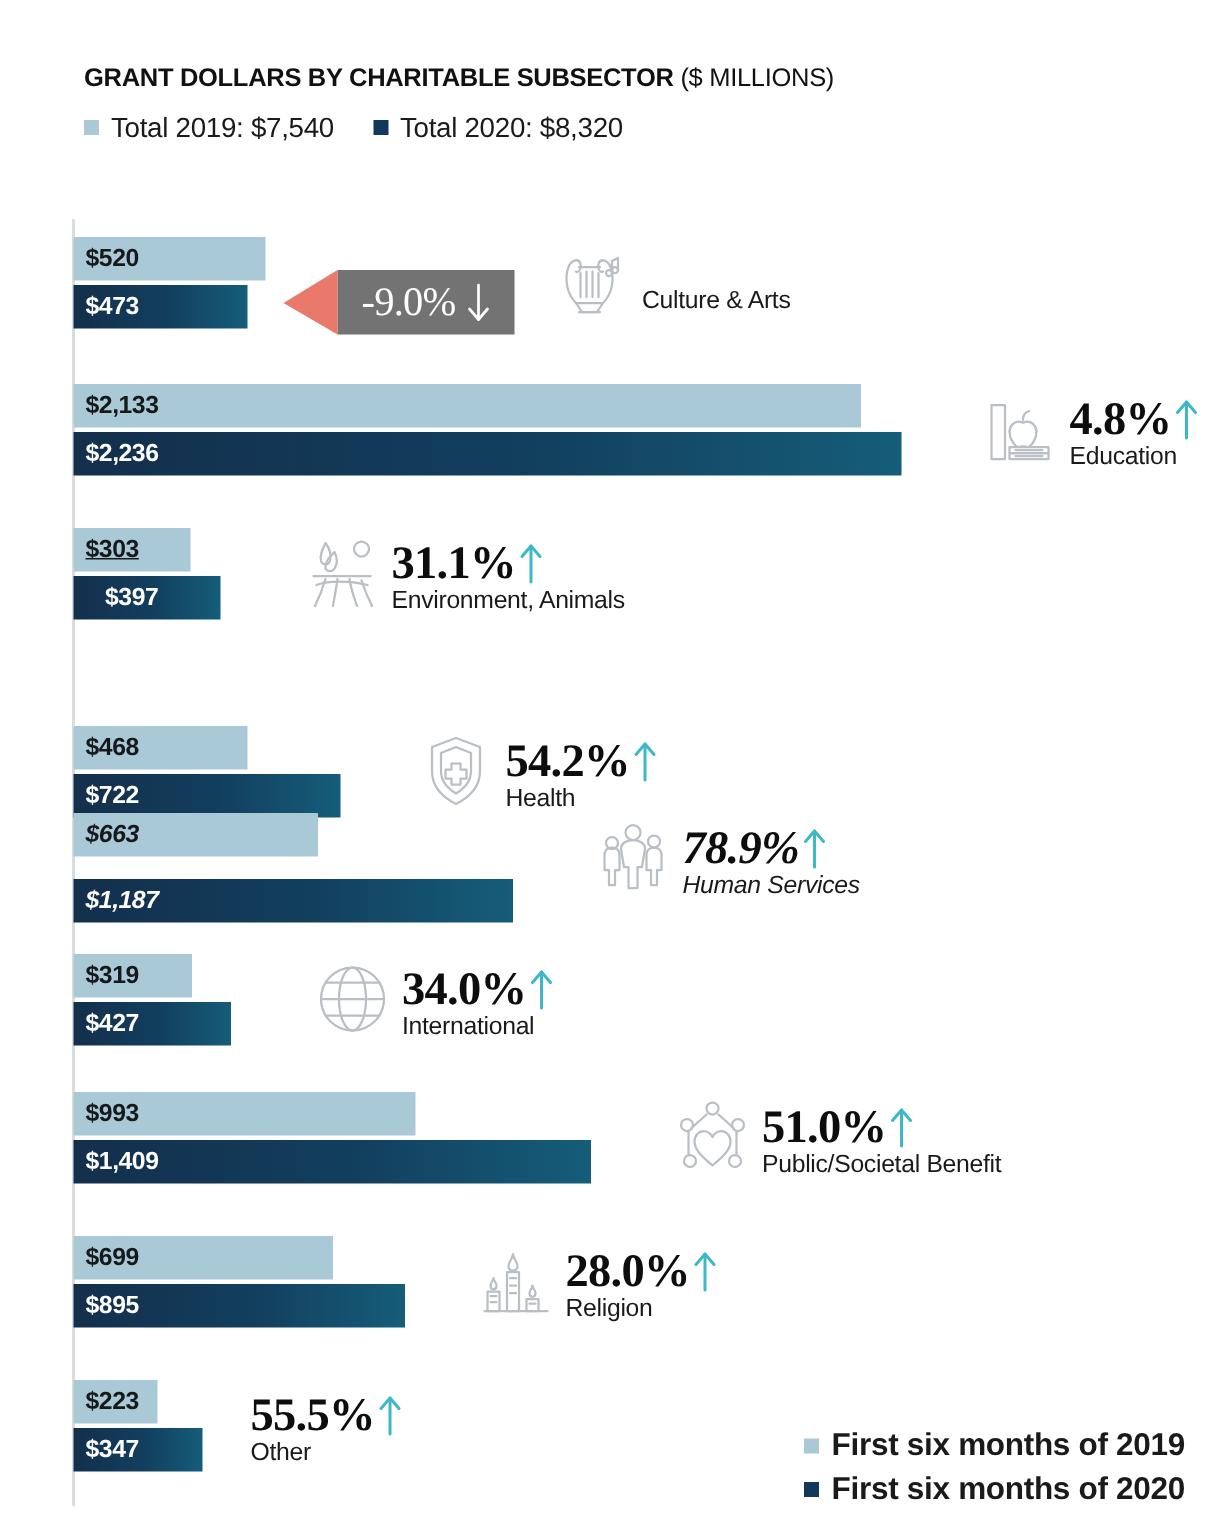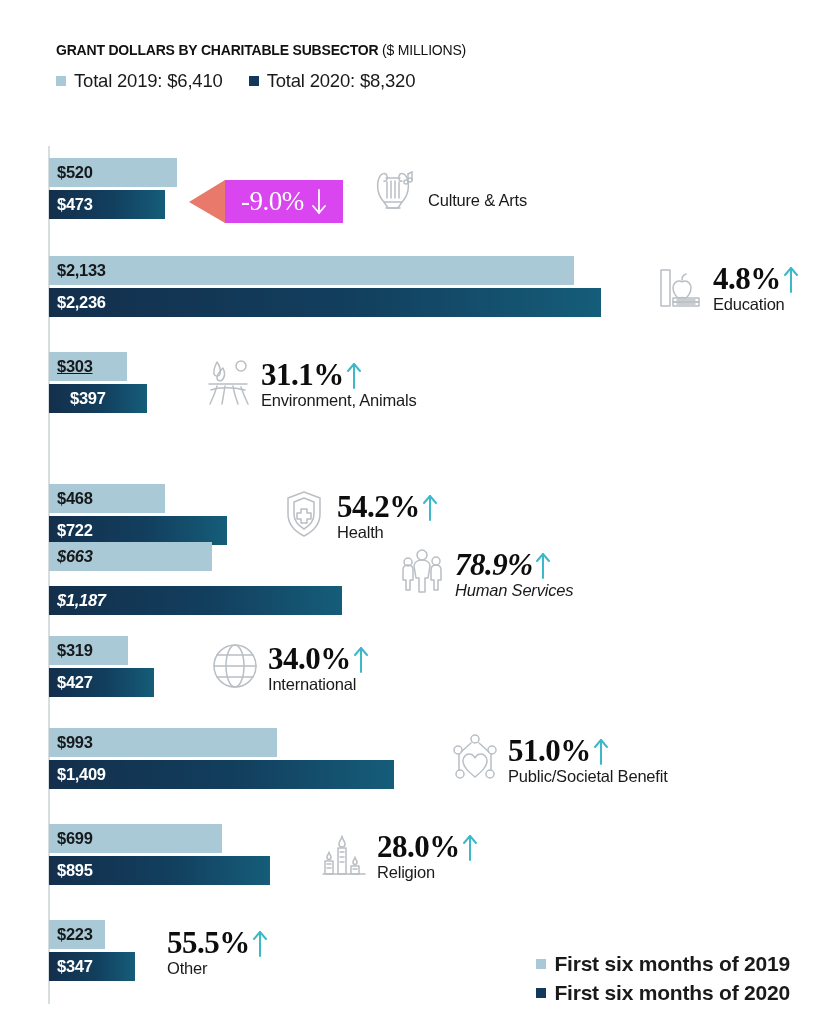--- a/index.html
+++ b/index.html
@@ -12,21 +12,21 @@
     height: 1024px;
     position: relative;
     font-family: "Liberation Sans", sans-serif;
     color: #1a1a1a;
     overflow: hidden;
   }
 
   
   #header { position: absolute; left: 56px; top: 42px; width: 720px; }
   #chart-title {
-    font-size: 14px;
+    font-size: 17px;
     font-weight: bold;
     letter-spacing: -0.2px;
     color: #111111;
     white-space: nowrap;
   }
   #chart-title .unit { font-weight: normal; }
 
   #totals-legend {
     margin-top: 12px;
     display: flex;
@@ -108,21 +108,21 @@
     font-size: 16.5px;
     color: #1a1a1a;
     letter-spacing: -0.2px;
     white-space: nowrap;
     margin-top: 1px;
   }
 
   
   .callout {
     position: absolute;
-    background: #d946ef;
+    background: #737373;
     height: 43px;
     display: flex;
     align-items: center;
     justify-content: center;
     padding: 0 16px;
   }
   .callout .pct {
     color: #ffffff;
     font-size: 27px;
     font-weight: normal;
@@ -160,21 +160,21 @@
 </style>
 </head>
 <body>
 
 <div id="header">
   <div id="chart-title"><span>GRANT DOLLARS BY CHARITABLE SUBSECTOR</span><span class="unit"> ($ MILLIONS)</span></div>
 
   <div id="totals-legend">
     <span class="totals-item">
       <span class="sw sw-light"></span>
-      <span>Total 2019: $6,410</span>
+      <span>Total 2019: $7,540</span>
     </span>
     <span class="totals-item">
       <span class="sw sw-dark"></span>
       <span>Total 2020: $8,320</span>
     </span>
   </div>
 </div>
 
 <div id="plot">
   <div id="axis-line"></div>

